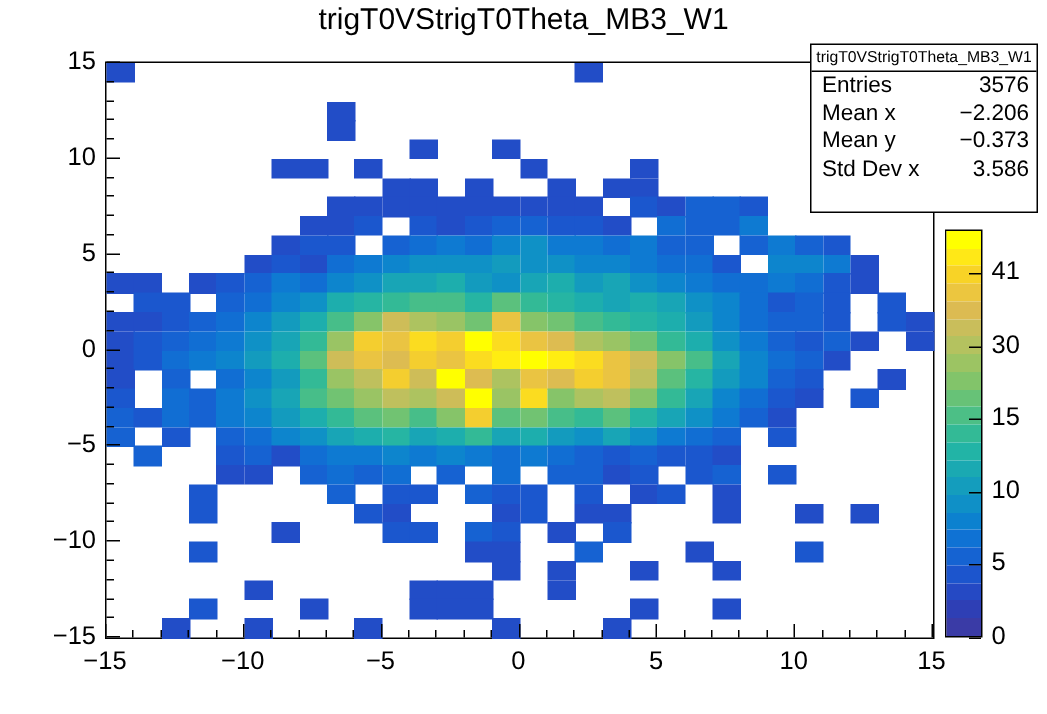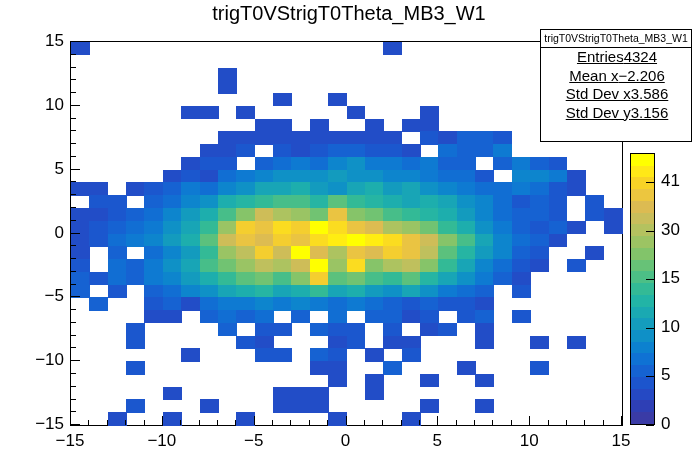--- a/index.html
+++ b/index.html
@@ -74,26 +74,25 @@
     height: 17px;
     line-height: 17px;
     border-bottom: 1px solid #000000;
     font-size: 10.5px;
     text-align: center;
     color: #000000;
     overflow: hidden;
   }
   .stat-row {
     display: flex;
-    justify-content: center;
+    justify-content: space-between;
     padding: 0 5px 0 7px;
     font-size: 15px;
     line-height: 18.6px;
     color: #000000;
-    text-decoration: underline;
   }
   .stat-val { text-align: right; }
   
   #colorbar {
     position: absolute;
     left: 630px;
     top: 153px;
     width: 25px;
     height: 272px;
     border: 1px solid #000000;
@@ -615,33 +614,33 @@
       <div class="ylabel" style="left:14px;top:286.33333333333337px;width:50px;">−5</div>
       <div class="ylabel" style="left:14px;top:350.1666666666667px;width:50px;">−10</div>
       <div class="ylabel" style="left:14px;top:414px;width:50px;">−15</div>
     </div>
 
   <div id="stats-box">
     <div id="stats-title">trigT0VStrigT0Theta_MB3_W1</div>
     <div id="stats-rows">
         <div class="stat-row">
           <span>Entries</span>
-          <span class="stat-val">4324</span>
+          <span class="stat-val">3576</span>
         </div>
         <div class="stat-row">
           <span>Mean x</span>
           <span class="stat-val">−2.206</span>
         </div>
         <div class="stat-row">
+          <span>Mean y</span>
+          <span class="stat-val">−0.373</span>
+        </div>
+        <div class="stat-row">
           <span>Std Dev x</span>
           <span class="stat-val">3.586</span>
-        </div>
-        <div class="stat-row">
-          <span>Std Dev y</span>
-          <span class="stat-val">3.156</span>
         </div>
       </div>
   </div>
 
   <div id="colorbar">
       <div class="cb-cell" style="height:4.3478260869565215%;background:#ffff00;"></div>
       <div class="cb-cell" style="height:4.3478260869565215%;background:#ffe817;"></div>
       <div class="cb-cell" style="height:4.3478260869565215%;background:#f8d326;"></div>
       <div class="cb-cell" style="height:4.3478260869565215%;background:#ecc63f;"></div>
       <div class="cb-cell" style="height:4.3478260869565215%;background:#dcbb52;"></div>

